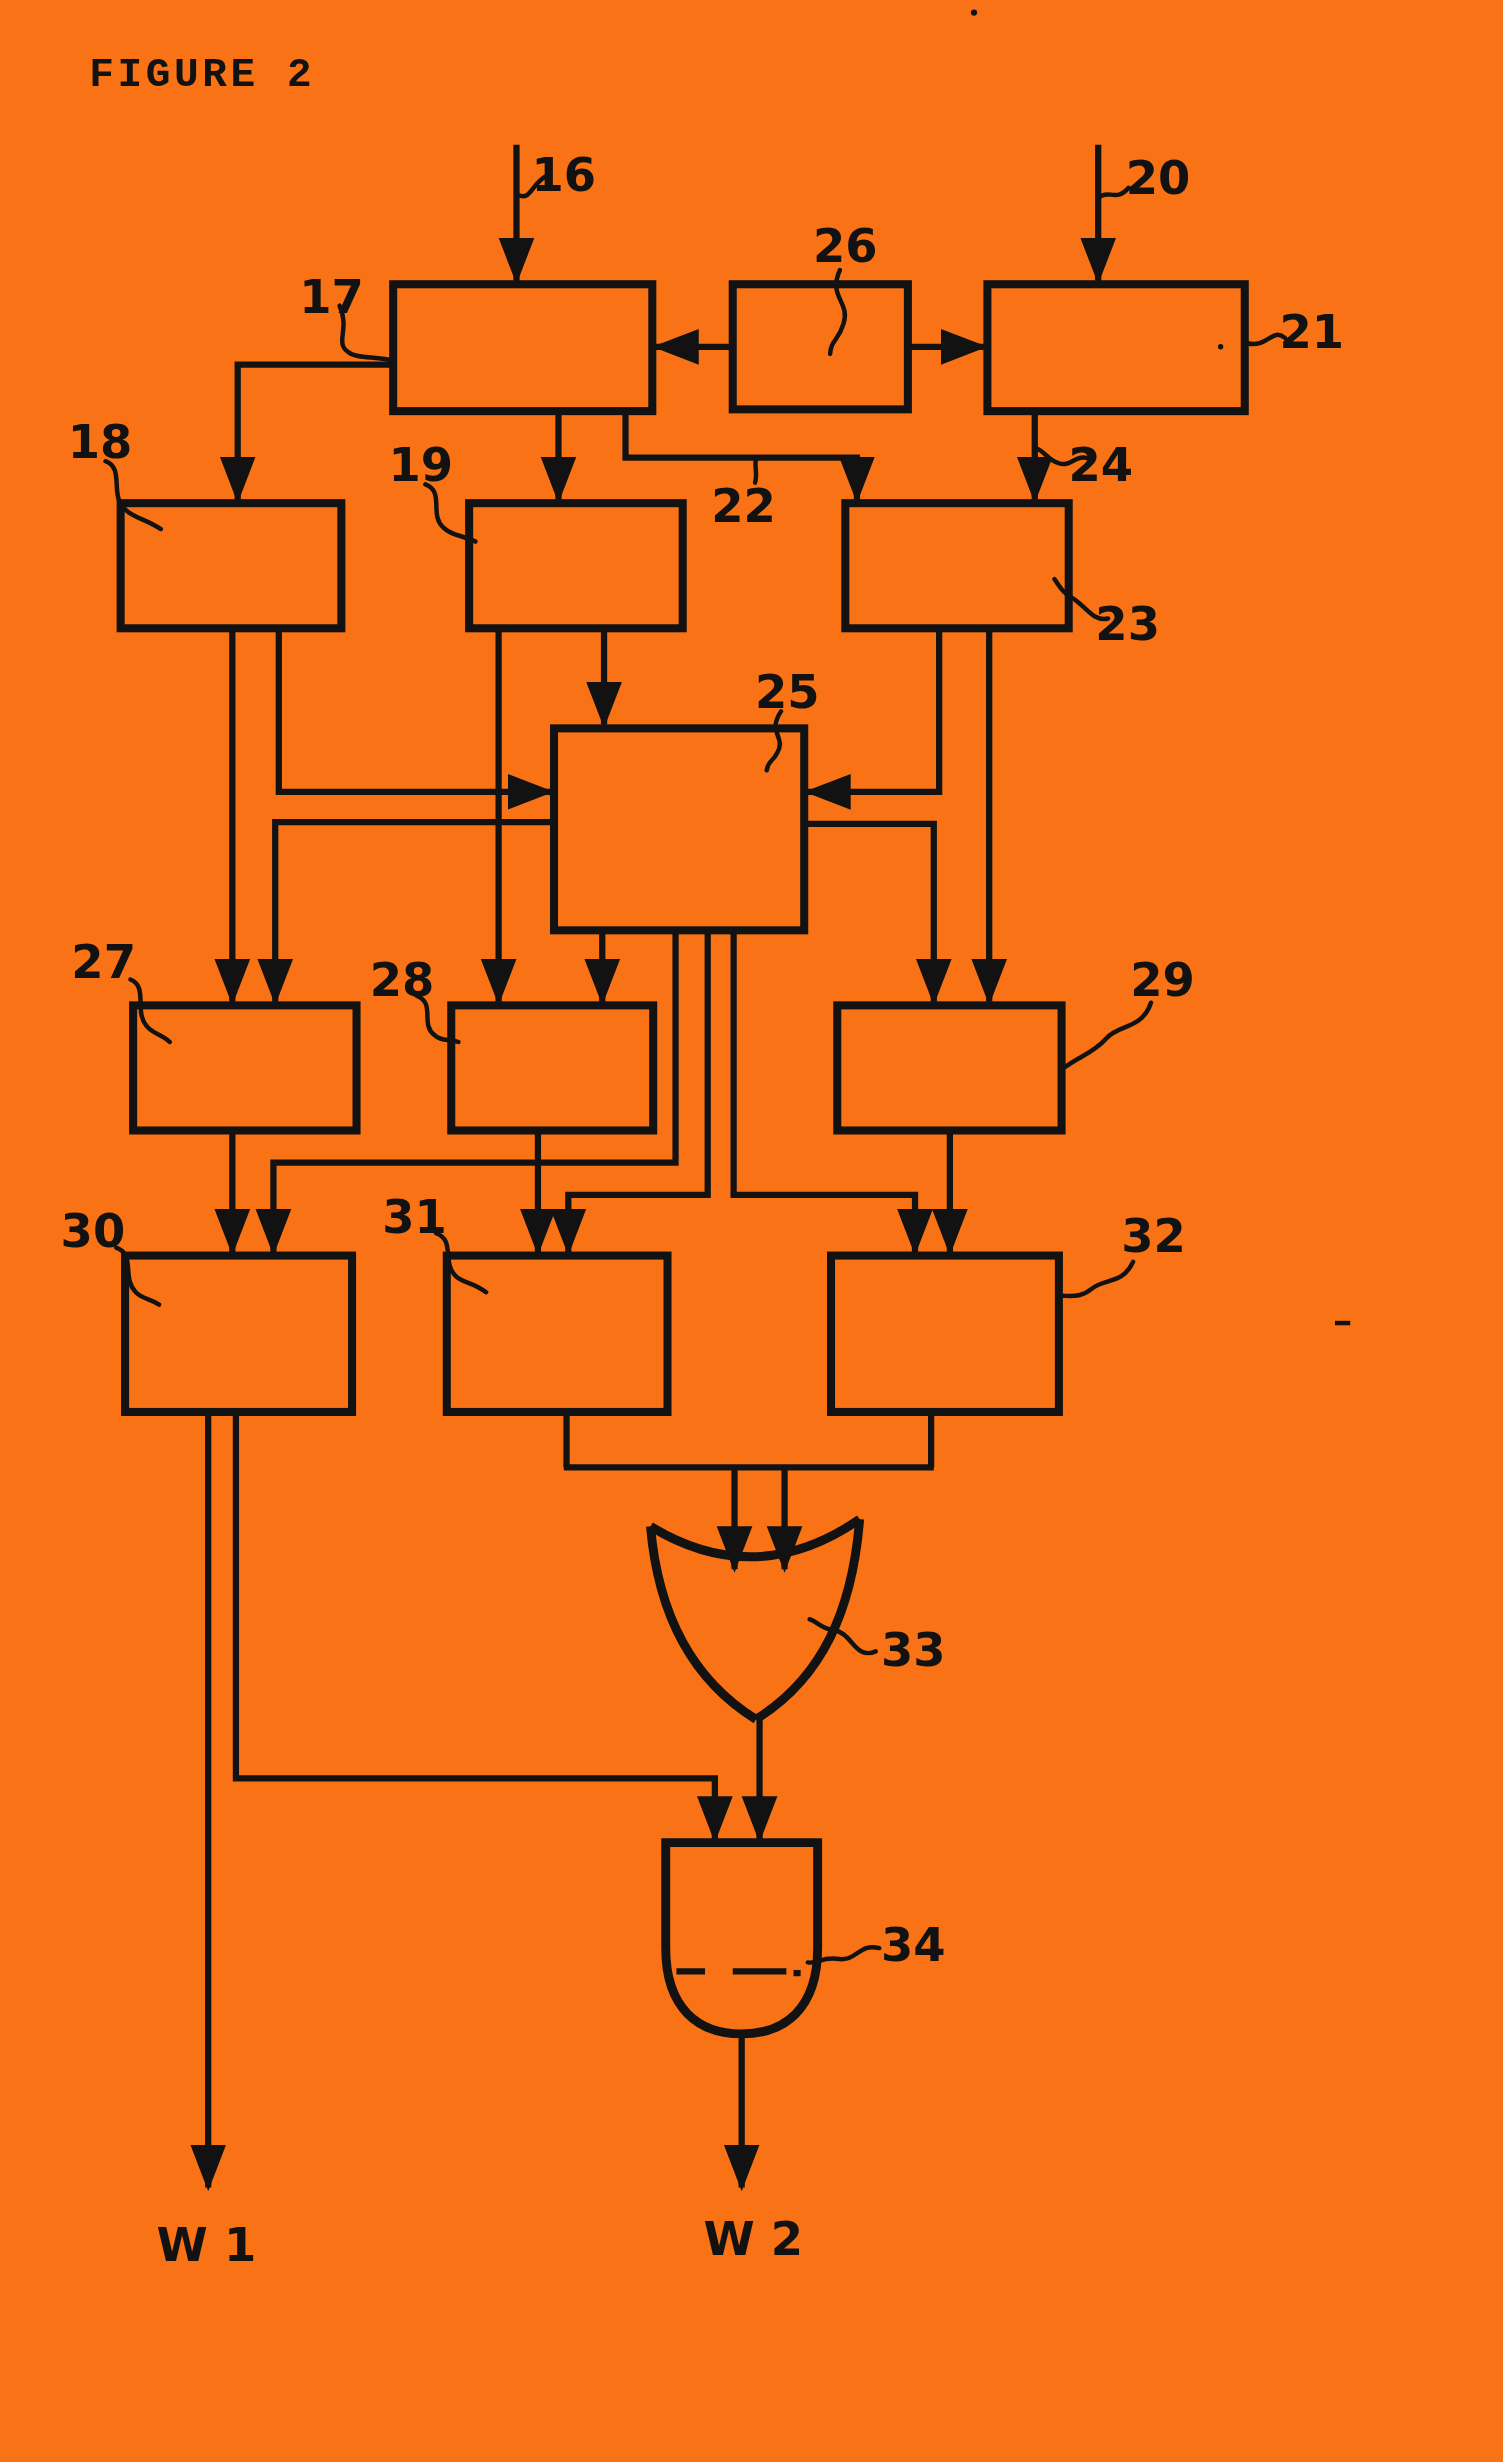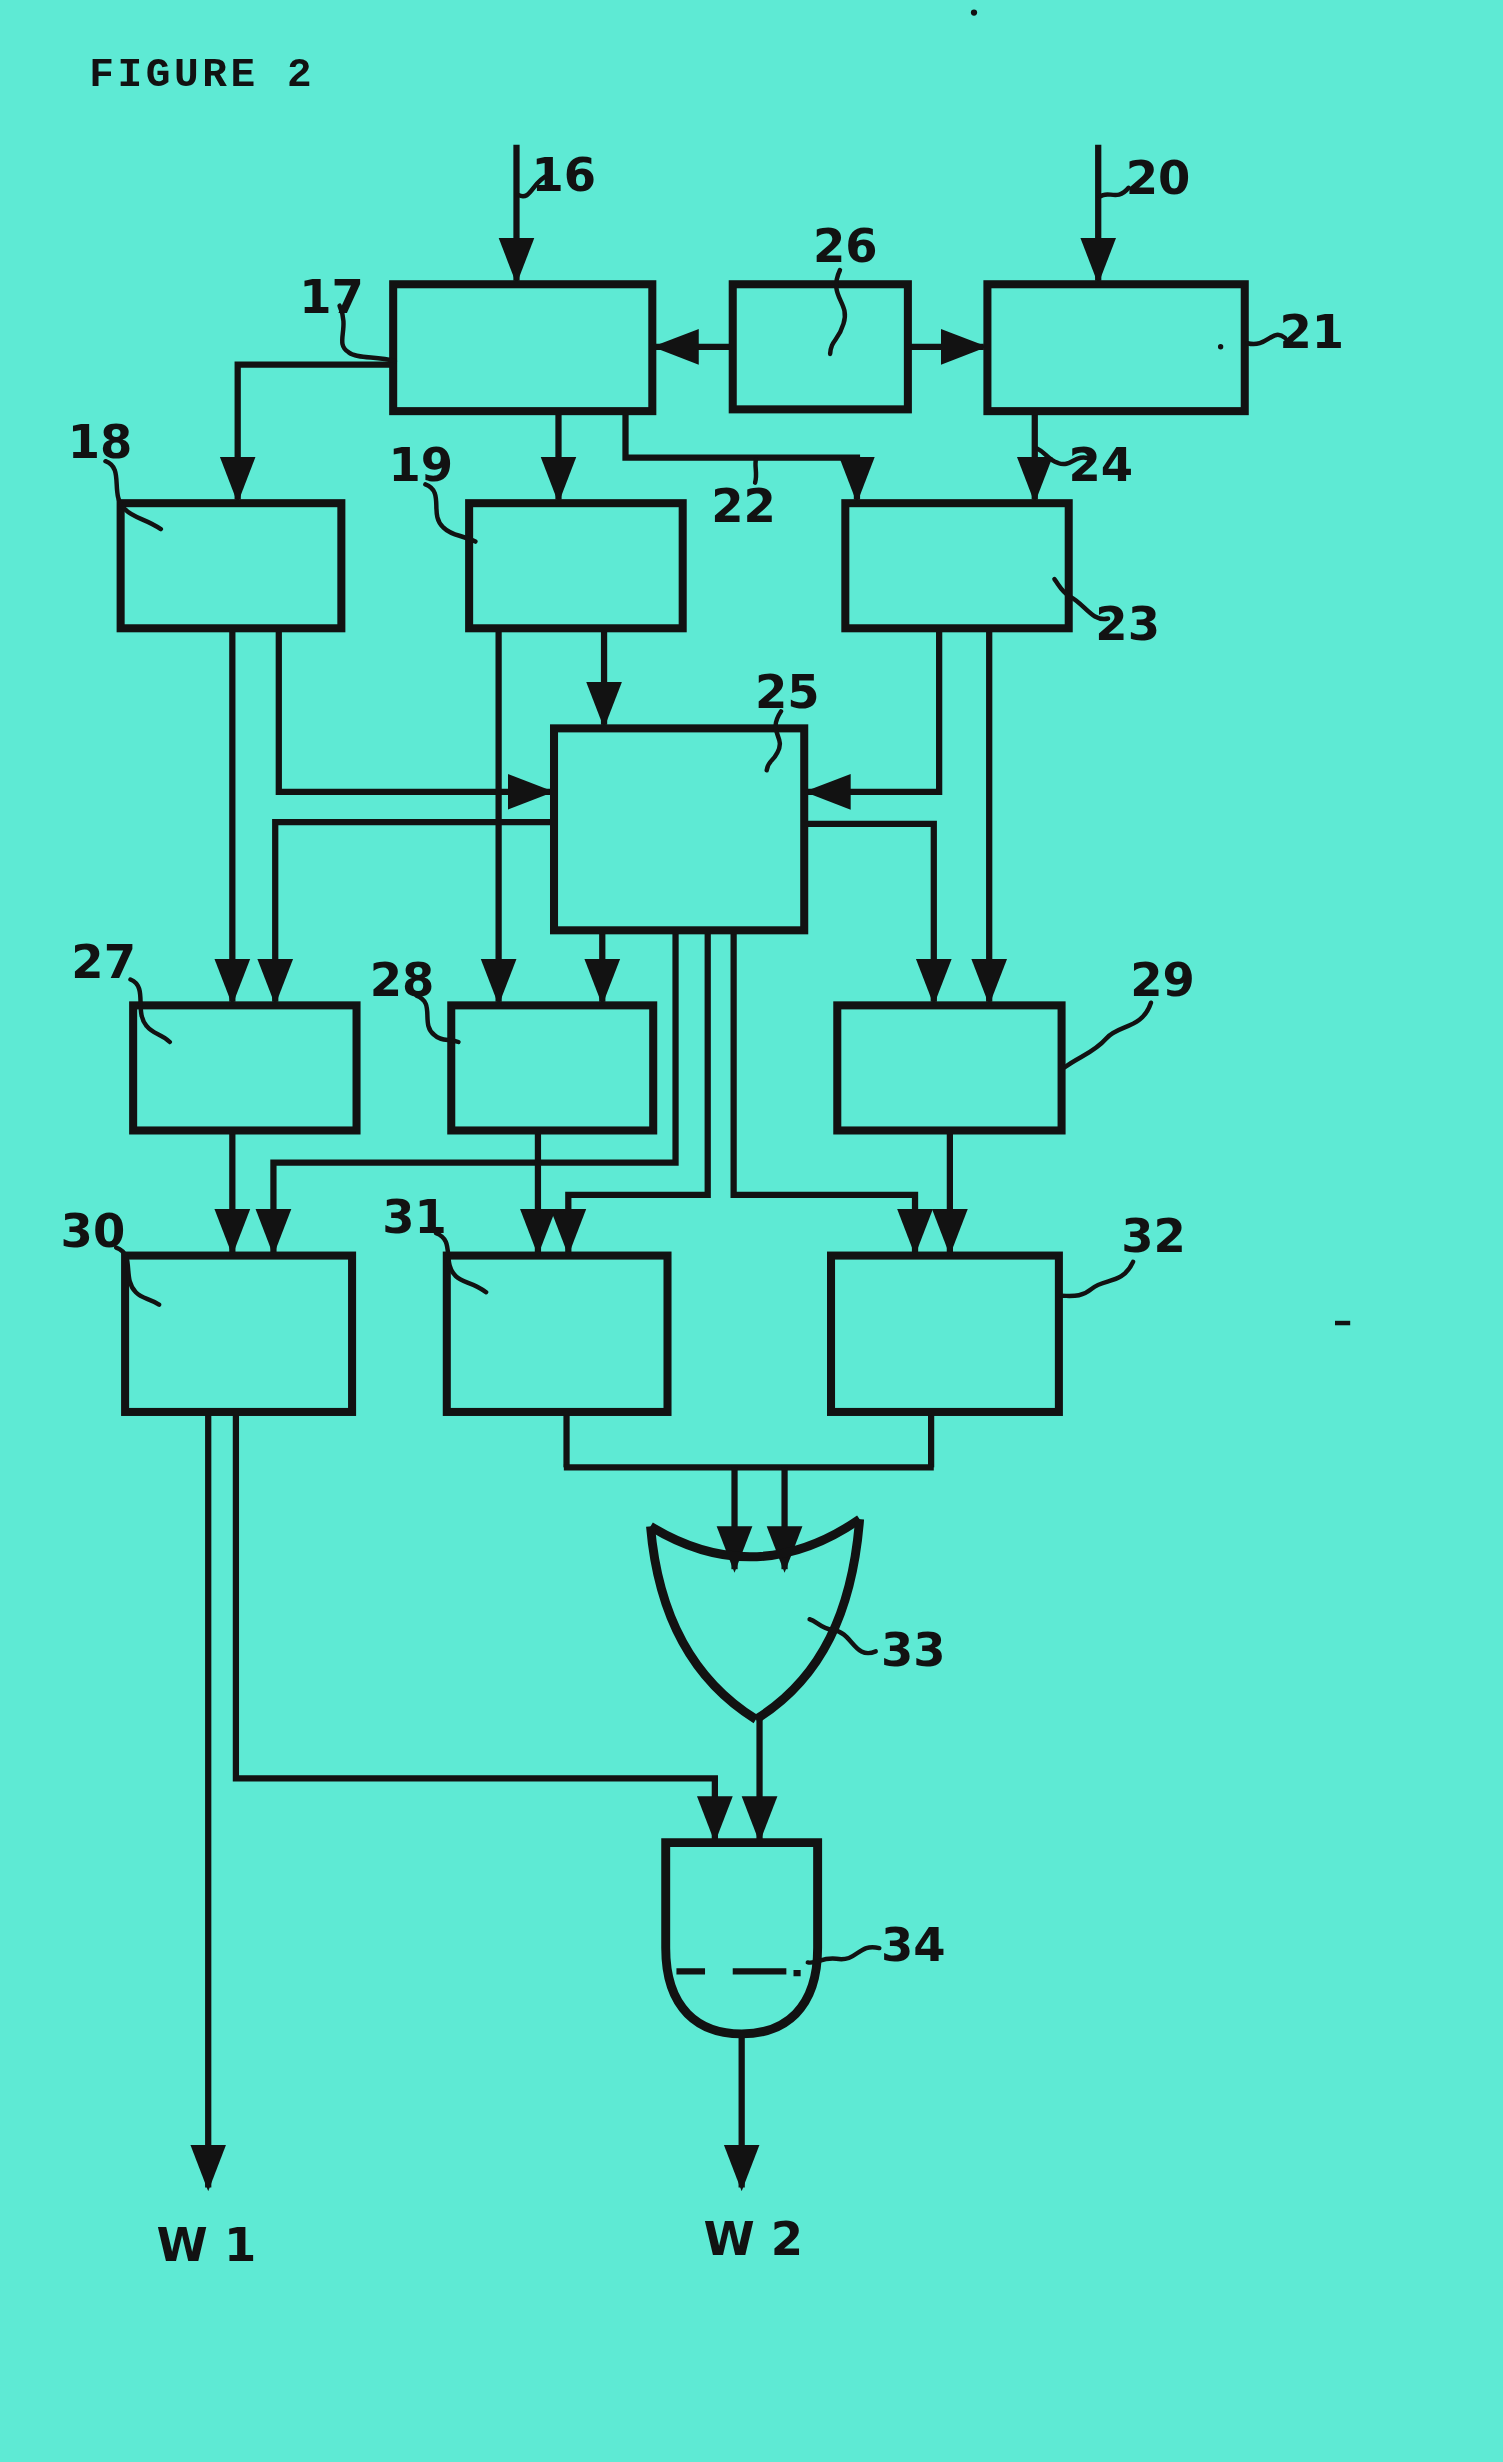--- a/index.html
+++ b/index.html
@@ -4,21 +4,21 @@
 <style>
   html, body {
     margin: 0;
     padding: 0;
     background: #ffffff;
   }
   .page {
     position: relative;
     width: 1503px;
     height: 2462px;
-    background: #5eead4;
+    background: #f97316;
     overflow: hidden;
   }
   svg { display: block; }
   .ink-stroke {
     stroke: #121212;
     fill: none;
   }
   .box { stroke-width: 9px; }
   .wire { stroke-width: 7px; }
   .gate { stroke-width: 10px; }

